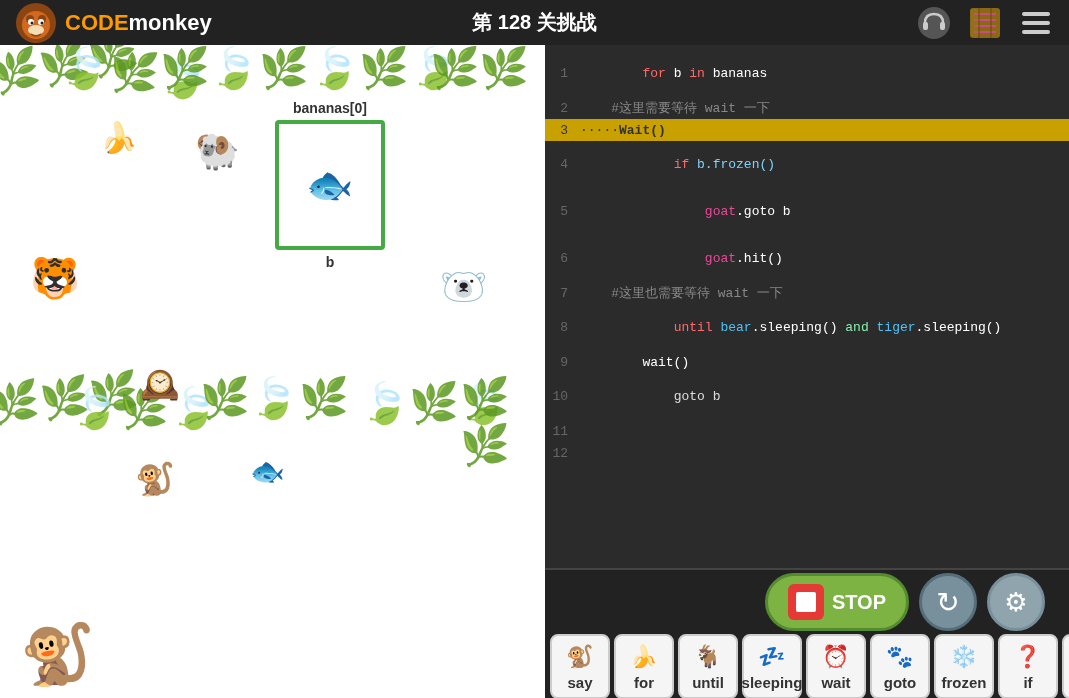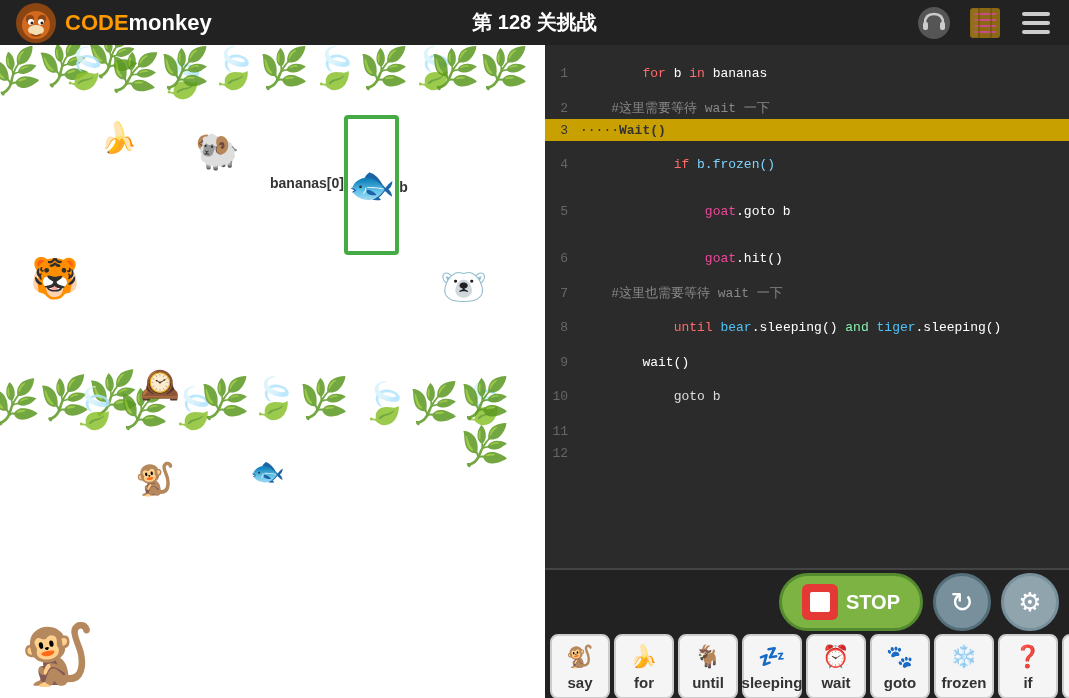--- a/index.html
+++ b/index.html
@@ -54,21 +54,21 @@
     .kw-goat { color: #ec4899; }
     .kw-comment2 { color: #888; }
 
     
     .bottom-toolbar {
       height: 130px; background: #222; display: flex; flex-direction: column;
       border-top: 2px solid #444;
     }
     .toolbar-row1 {
       height: 80px; display: flex; align-items: center; justify-content: flex-end;
-      padding: 0 10px; gap: 10px;
+      padding: 0 24px; gap: 10px;
     }
     .stop-btn {
       background: #7cb342; border: 3px solid #558b2f; border-radius: 30px;
       display: flex; align-items: center; gap: 8px; padding: 8px 20px;
       cursor: pointer; color: #fff; font-size: 20px; font-weight: bold;
     }
     .stop-icon {
       width: 36px; height: 36px; background: #e53935; border-radius: 6px;
       display: flex; align-items: center; justify-content: center;
     }
@@ -103,21 +103,21 @@
     }
     .cmd-btn-label {
       font-size: 15px; color: #333; font-weight: bold; text-align: center;
     }
 
     
     .game-banana { position: absolute; font-size: 30px; }
     .game-bracket-box {
       position: absolute; top: 55px; left: 270px;
       width: 120px; height: 170px;
-      display: flex; flex-direction: row; align-items: center;
+      display: flex; flex-direction: column; align-items: center;
     }
     .bracket-label { font-size: 14px; font-weight: bold; color: #333; margin-bottom: 4px; }
     .bracket-container {
       width: 110px; height: 140px; border: 4px solid #4a4; border-radius: 4px;
       background: transparent; display: flex; align-items: center; justify-content: center;
       position: relative;
     }
     .bracket-b-label { font-size: 14px; font-weight: bold; color: #333; margin-top: 4px; }
     .game-bear { position: absolute; top: 210px; left: 30px; font-size: 40px; }
     .game-clock { position: absolute; top: 320px; left: 140px; font-size: 32px; }

